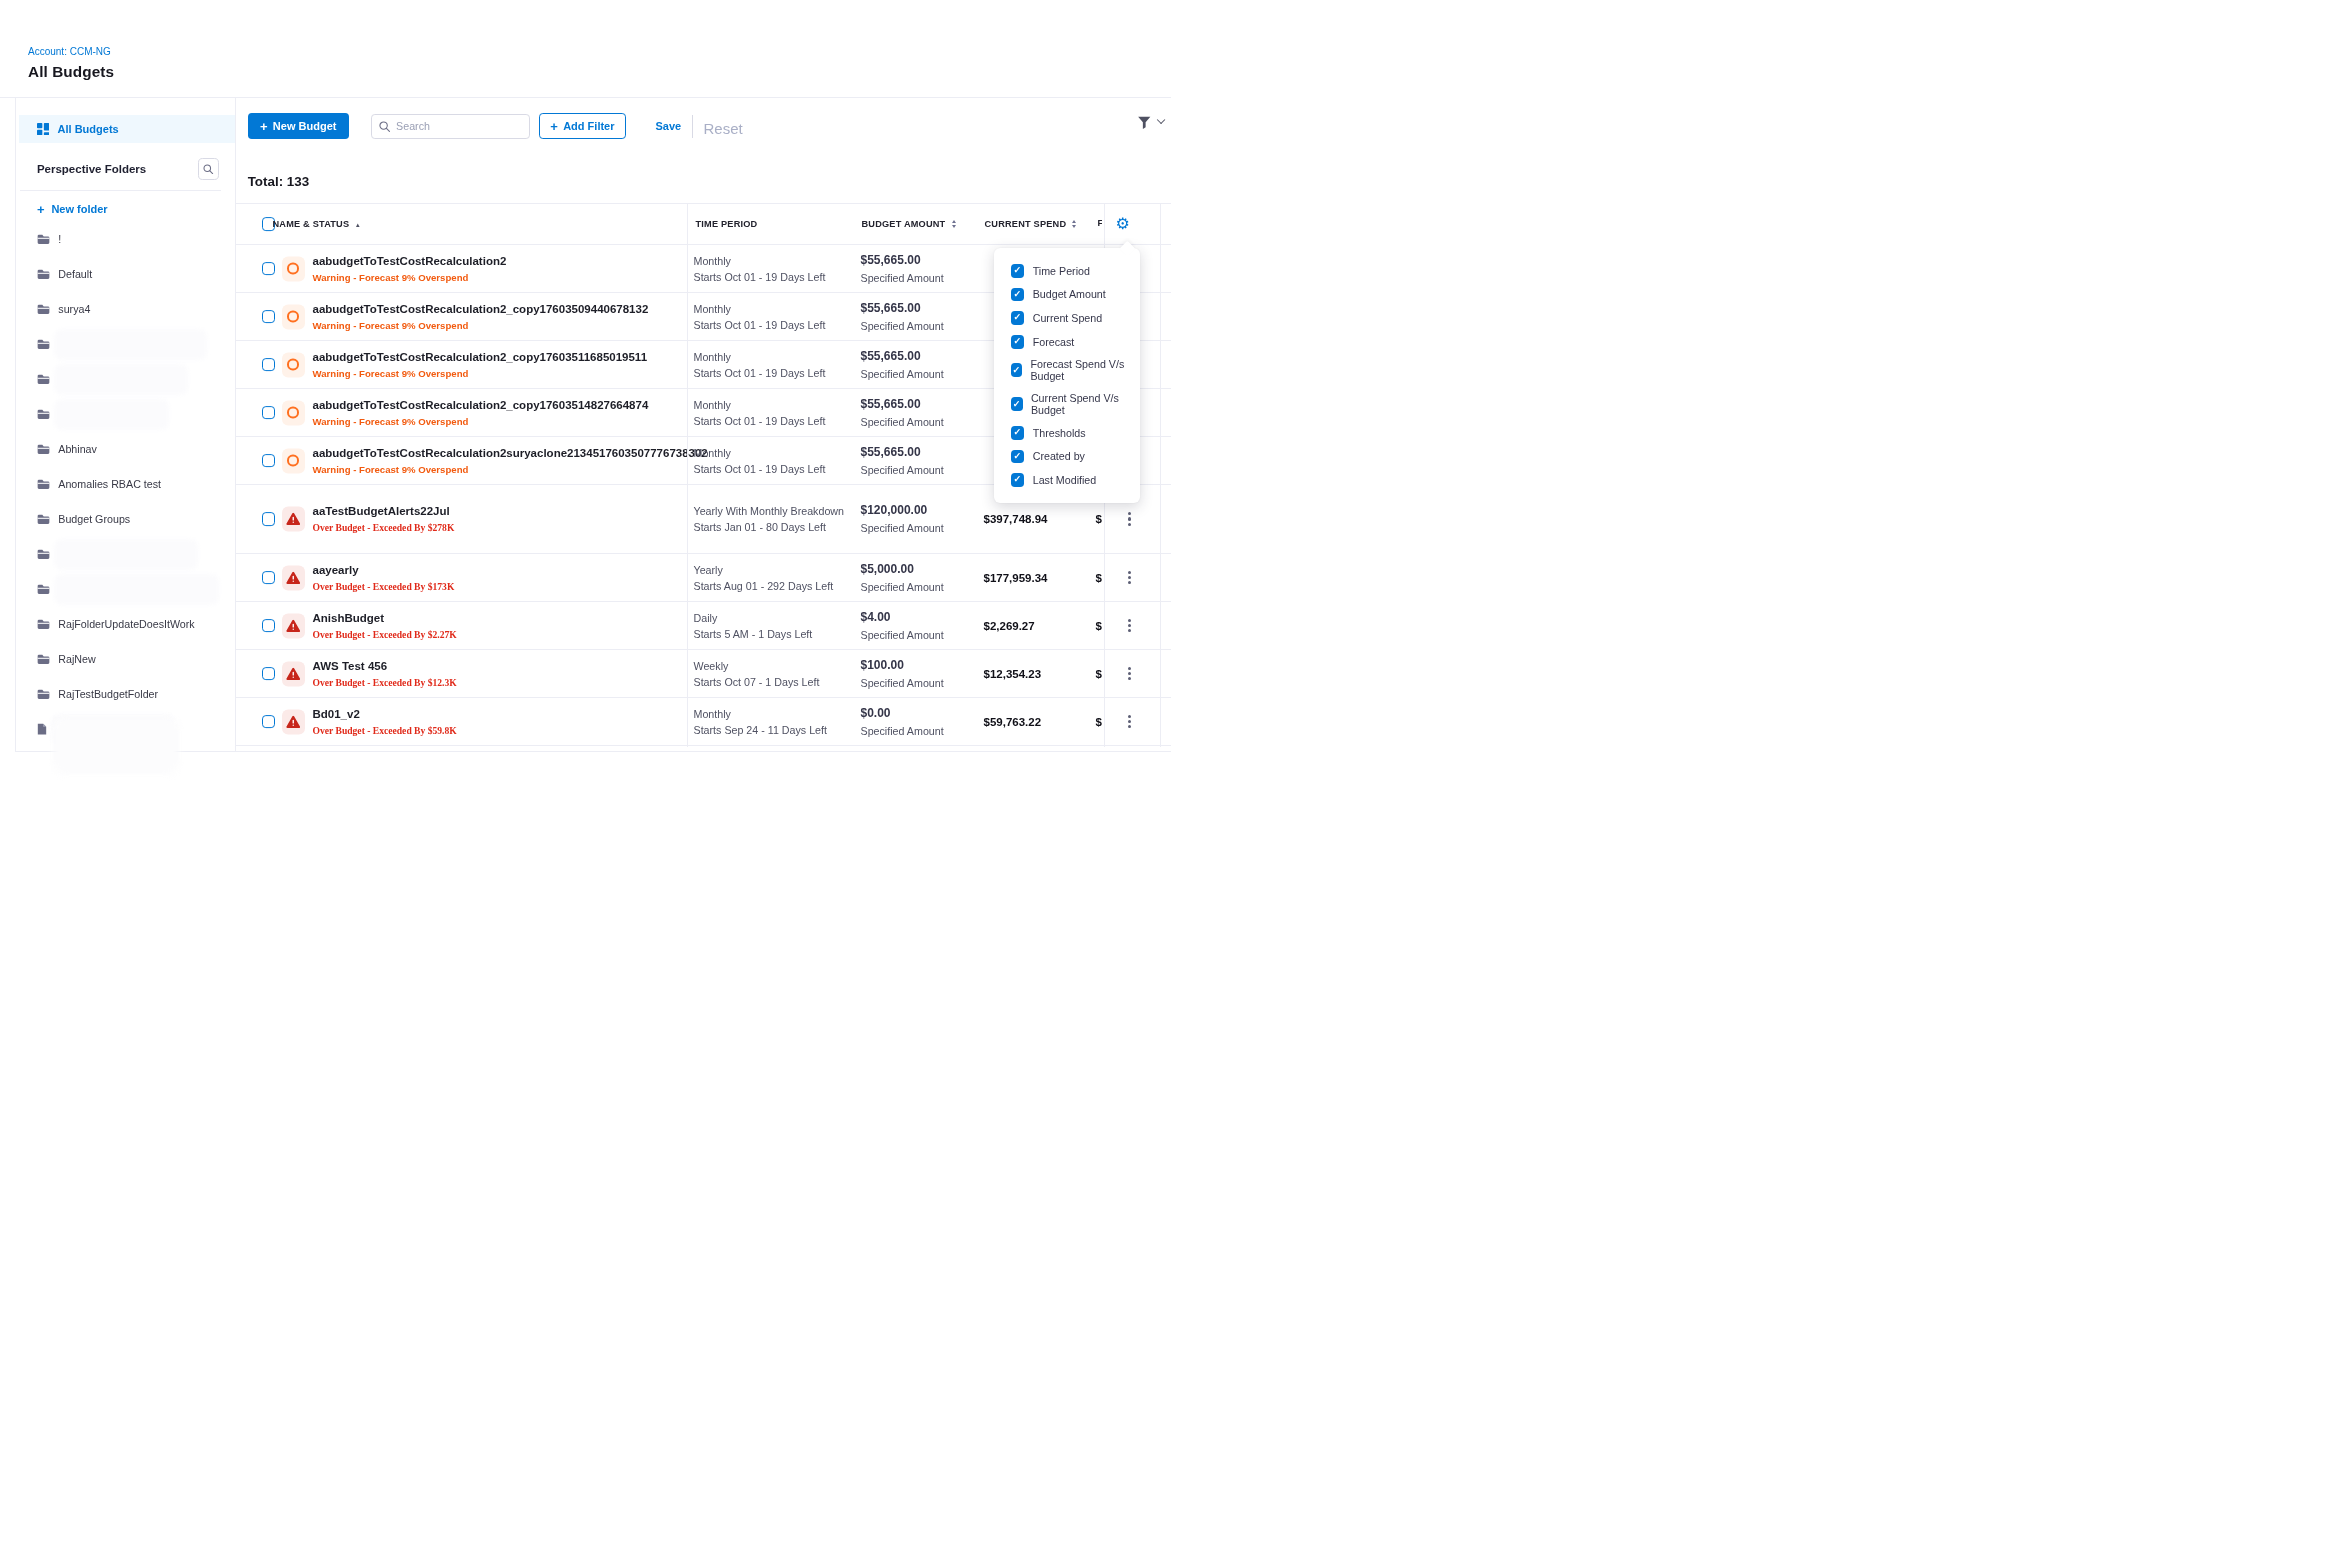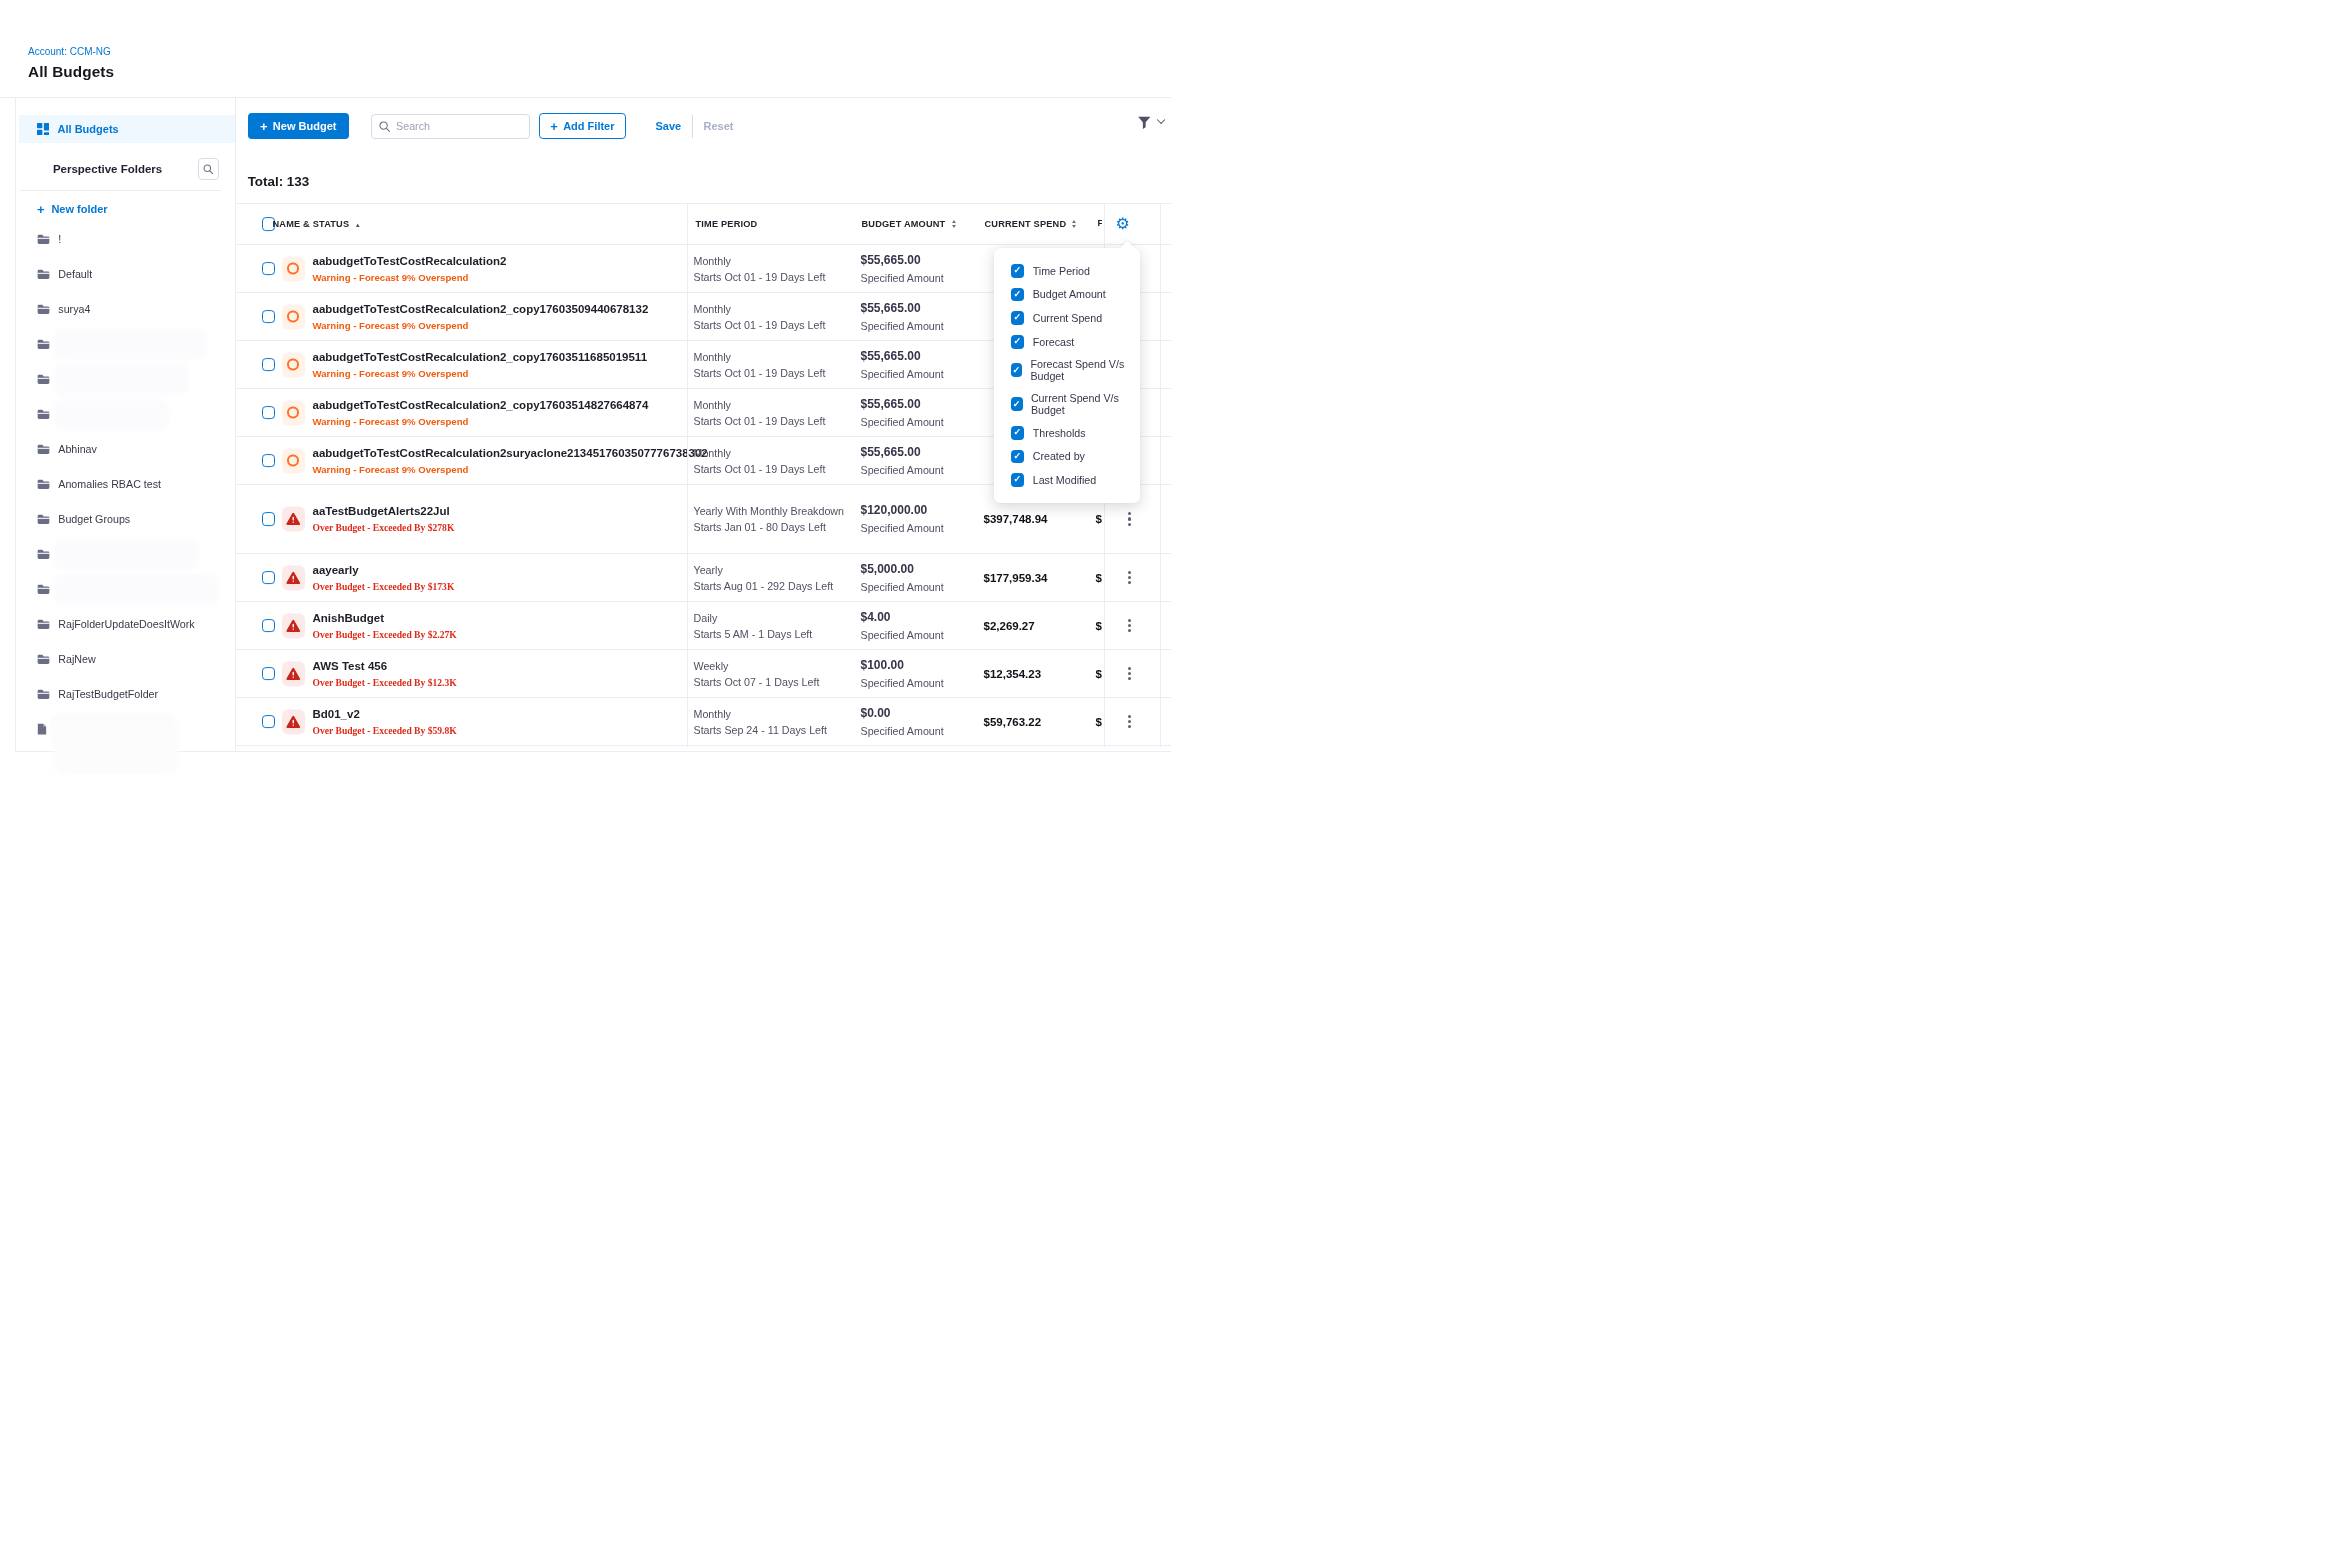--- a/index.html
+++ b/index.html
@@ -12,41 +12,41 @@
   .account { font-size:10px; color:#0278D5; cursor:pointer; }
   .title { font-size:15.3px; font-weight:800; color:#17171F; margin-top:6.1px; letter-spacing:0.1px; }
 
   
   .body { display:flex; margin-left:14.5px; height:654px; border-left:0.8px solid #ECEDF4; border-bottom:0.8px solid #ECEDF4; overflow:hidden; }
 
   
   .sidebar { width:220px; min-width:220px; border-right:0.8px solid #ECEDF4; padding-top:17px; position:relative; overflow:hidden; }
   .nav-active { height:28px; margin-left:3.1px; background:#EFF8FE; display:flex; align-items:center; gap:8.4px; padding-left:18.4px; color:#0278D5; font-weight:700; font-size:11px; cursor:pointer; }
   .section-row { display:flex; align-items:center; justify-content:space-between; margin:15.3px 15.3px 0 21.4px; }
-  .section-title { font-size:11.5px; font-weight:700; color:#1F2030;margin-left:16px; }
+  .section-title { font-size:11.5px; font-weight:700; color:#1F2030; }
   .search-btn { width:21.4px; height:21.4px; border:0.8px solid #D9DAE5; border-radius:4.6px; background:#fff; display:flex; align-items:center; justify-content:center; cursor:pointer; }
   .sb-divider { height:0.8px; background:#ECEDF4; margin:10px 13.8px 0 4.6px; }
   .new-folder { margin:12.2px 0 0 21.4px; color:#0278D5; font-weight:700; font-size:11px; display:flex; align-items:center; gap:6.9px; cursor:pointer; }
   .plus { font-size:13px; font-weight:700; line-height:1; }
   .folder-list { margin-top:6.1px; list-style:none; }
   .folder-list li { height:35px; display:flex; align-items:center; gap:8.4px; padding-left:21.4px; font-size:10.7px; color:#383946; cursor:pointer; }
   .blur-box { height:23px; border-radius:4.6px; background:#FBFBFD; filter:blur(1.5px); box-shadow:0 0 4.6px 3.1px #FBFBFD; }
   .bottom-blur { position:absolute; left:58px; top:722px; width:116px; height:47px; border-radius:6.1px; background:rgba(252,252,253,.97); box-shadow:0 0 6.1px 4.6px rgba(252,252,253,.97); filter:blur(1.5px); z-index:6; }
 
   
   .main { position:relative; flex:1; }
 
   .btn-new { position:absolute; left:12.2px; top:15.3px; height:26px; background:#0278D5; color:#fff; border:none; border-radius:3.8px; font-family:inherit; font-size:11px; font-weight:700; padding:0 12.2px; display:flex; align-items:center; gap:5.4px; cursor:pointer; }
   .search-box { position:absolute; left:135px; top:16px; width:159px; height:24.5px; border:0.8px solid #D9DAE5; border-radius:3.8px; background:#fff; display:flex; align-items:center; padding-left:7.7px; gap:5.4px; }
   .search-box input { border:none; outline:none; font-family:inherit; font-size:10.7px; color:#383946; width:122px; background:transparent; }
   .search-box input::placeholder { color:#9BA0B5; }
   .btn-filter { position:absolute; left:303px; top:15.3px; height:26px; background:#fff; color:#0278D5; border:0.8px solid #0278D5; border-radius:3.8px; font-family:inherit; font-size:11px; font-weight:700; padding:0 10.7px; display:flex; align-items:center; gap:5.4px; cursor:pointer; }
   .lnk-save { position:absolute; left:420px; top:22px; font-size:11px; font-weight:700; color:#0278D5; cursor:pointer; }
   .vdiv { position:absolute; left:456px; top:17px; width:0.8px; height:23px; background:#D9DAE5; }
-  .lnk-reset { position:absolute; left:468px; top:22px; font-size:11px; font-weight:700; color:#A9AFC6; cursor:default; }
+  .lnk-reset { position:absolute; left:468px; top:22px; font-size:15px; font-weight:400; color:#A9AFC6; cursor:default; }
   .funnel-wrap { position:absolute; left:901px; top:17.6px; display:flex; align-items:center; gap:6.9px; cursor:pointer; }
   .chev { width:6.1px; height:6.1px; border-right:1.5px solid #4F5162; border-bottom:1.5px solid #4F5162; transform:rotate(45deg) translate(-1.5px,-1.5px); }
 
   .total { position:absolute; left:12.2px; top:76px; font-size:13.4px; font-weight:700; color:#17171F; }
 
   
   .tbl { position:absolute; left:0; top:105px; width:937px; height:543px; border-top:0.8px solid #ECEDF4; }
   .vl { position:absolute; top:0; width:0.8px; height:543px; background:#ECEDF4; z-index:1; }
   .thead { position:relative; height:41px; border-bottom:0.8px solid #ECEDF4; }
   .th { position:absolute; top:50%; transform:translateY(-50%); font-size:9.2px; font-weight:700; color:#23232E; letter-spacing:0.2px; white-space:nowrap; display:flex; align-items:center; }

